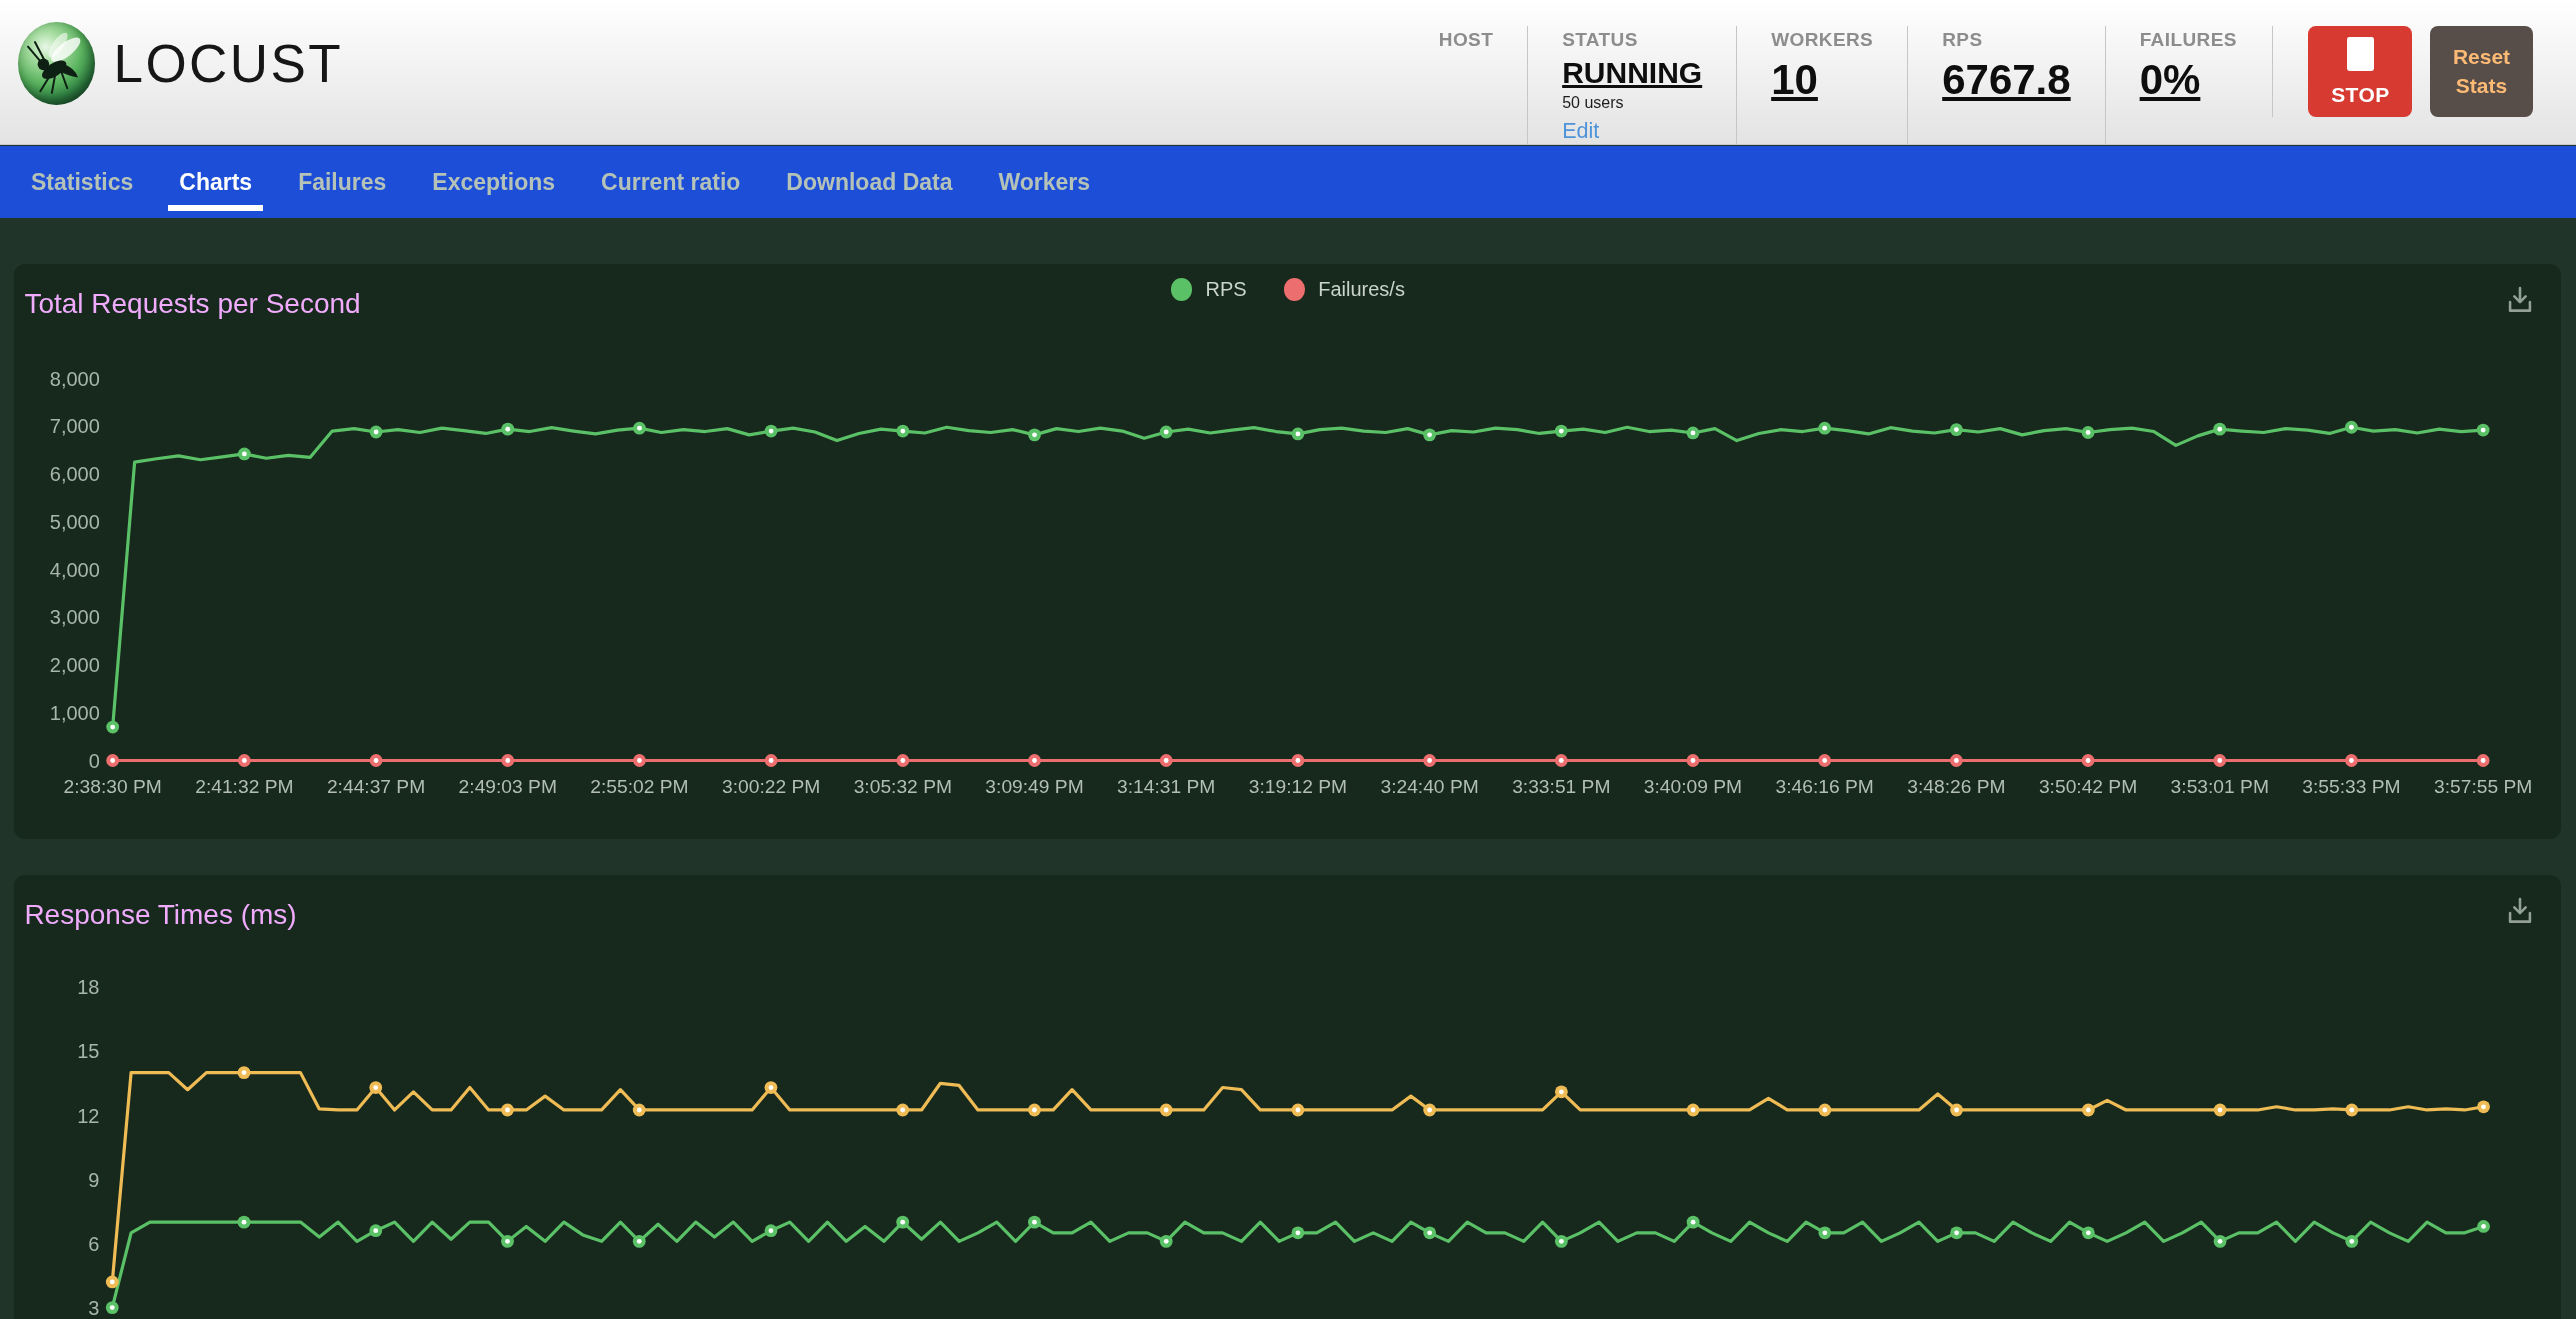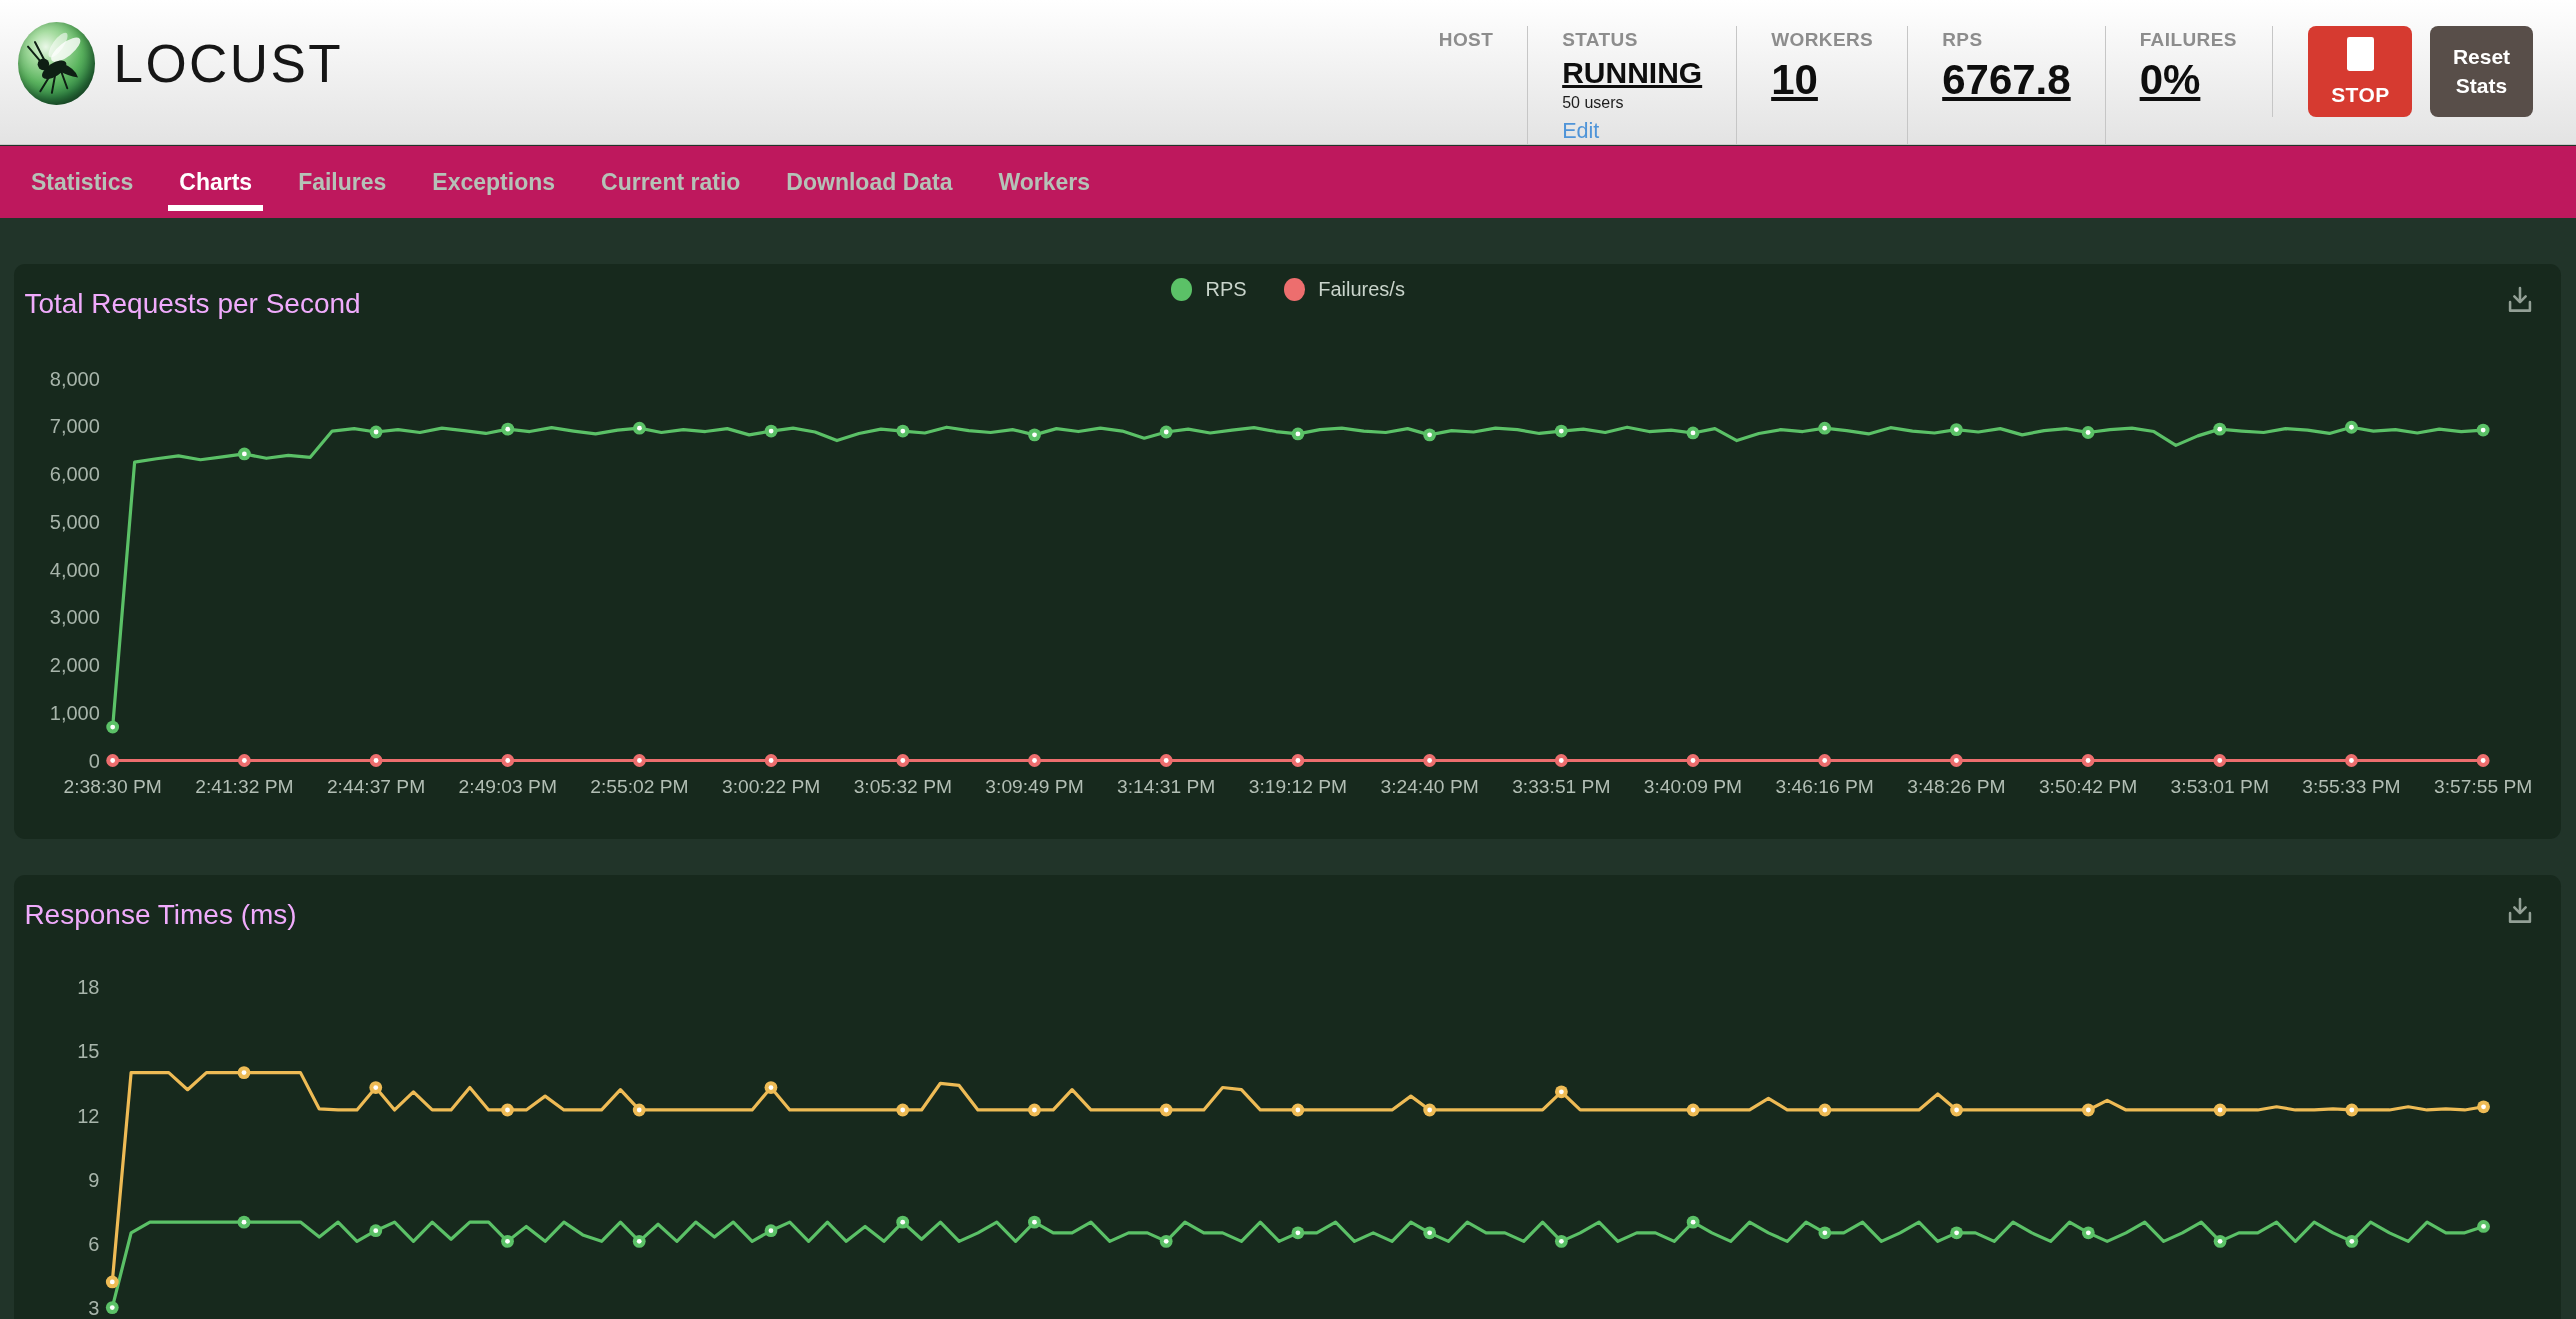--- a/index.html
+++ b/index.html
@@ -26,25 +26,25 @@
   .stat-sub { font-size:16px; color:#1d1d1d; margin-top:6.4px; }
   .stat-link { font-size:21.6px; margin-top:6.4px; text-decoration:none; display:inline-block; cursor:pointer; }
 
   .btn-group { border-left:0.8px solid #c6c6c6; padding-left:35px; margin-left:1.6px;
                display:flex; gap:17.6px; align-items:flex-start; }
   .stop-btn { width:104px; height:91px; border:none; border-radius:8px; cursor:pointer;
               display:flex; flex-direction:column; align-items:center; justify-content:center; gap:9.6px; }
   .stop-square { width:27px; height:34px; background:#ffffff; border-radius:2.4px; }
   .stop-label { color:#fff; font-size:21px; font-weight:bold; letter-spacing:0.4px; }
   .reset-btn { width:103px; height:91px; border:none; border-radius:8px; cursor:pointer;
-               color:#ffffff; font-size:21px; font-weight:bold; line-height:1.35; text-align:center;
+               color:#fdba74; font-size:21px; font-weight:bold; line-height:1.35; text-align:center;
                font-family:"Liberation Sans", sans-serif; }
 
   
-  .nav { position:absolute; top:146px; left:0; width:2576px; height:72px; background:#be185d;
+  .nav { position:absolute; top:146px; left:0; width:2576px; height:72px; background:#1d4ed8;
          display:flex; align-items:center; padding-left:8px; }
   .nav-item { position:relative; height:100%; display:flex; align-items:center;
               padding:0 23px; font-size:23px; font-weight:600; color:#b5c2b7; cursor:pointer; }
   .nav-item.active { color:#ffffff; font-weight:bold; }
   .nav-item.active::after { content:""; position:absolute; left:12px; right:12px; bottom:7.2px;
                             height:5.6px; background:#ffffff; }
 
   
   .panel { position:absolute; left:14.4px; width:2547px; background:#17291d; border-radius:11.2px; }
   #panel-0 { top:264px; height:575px; }

